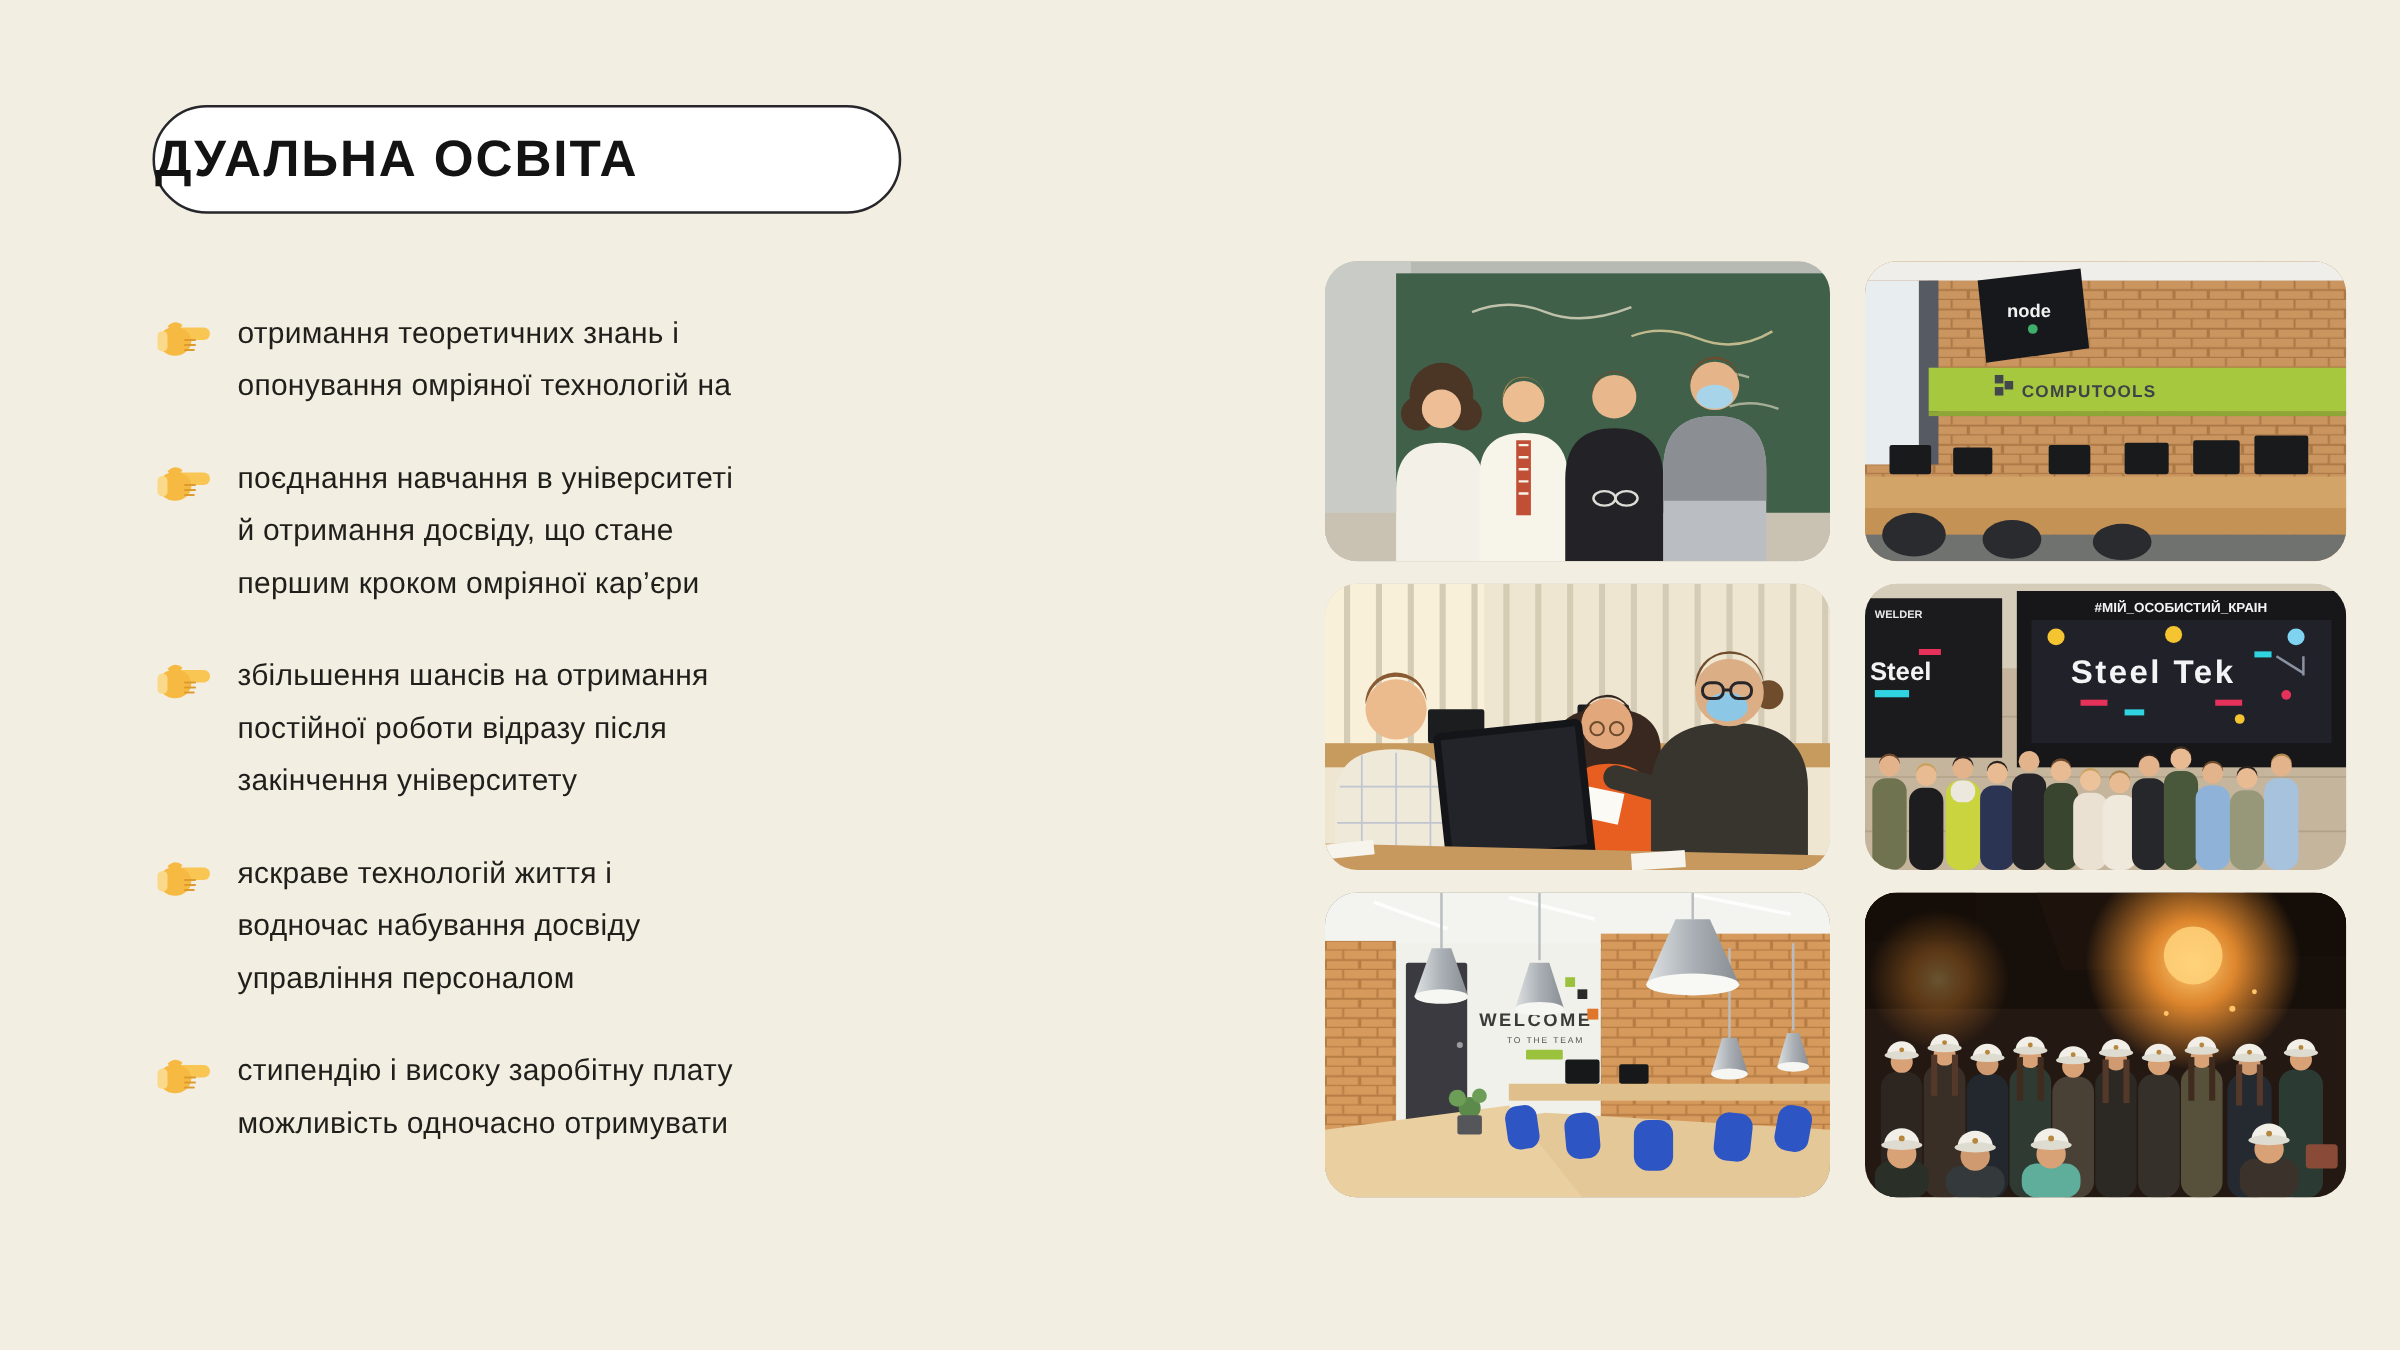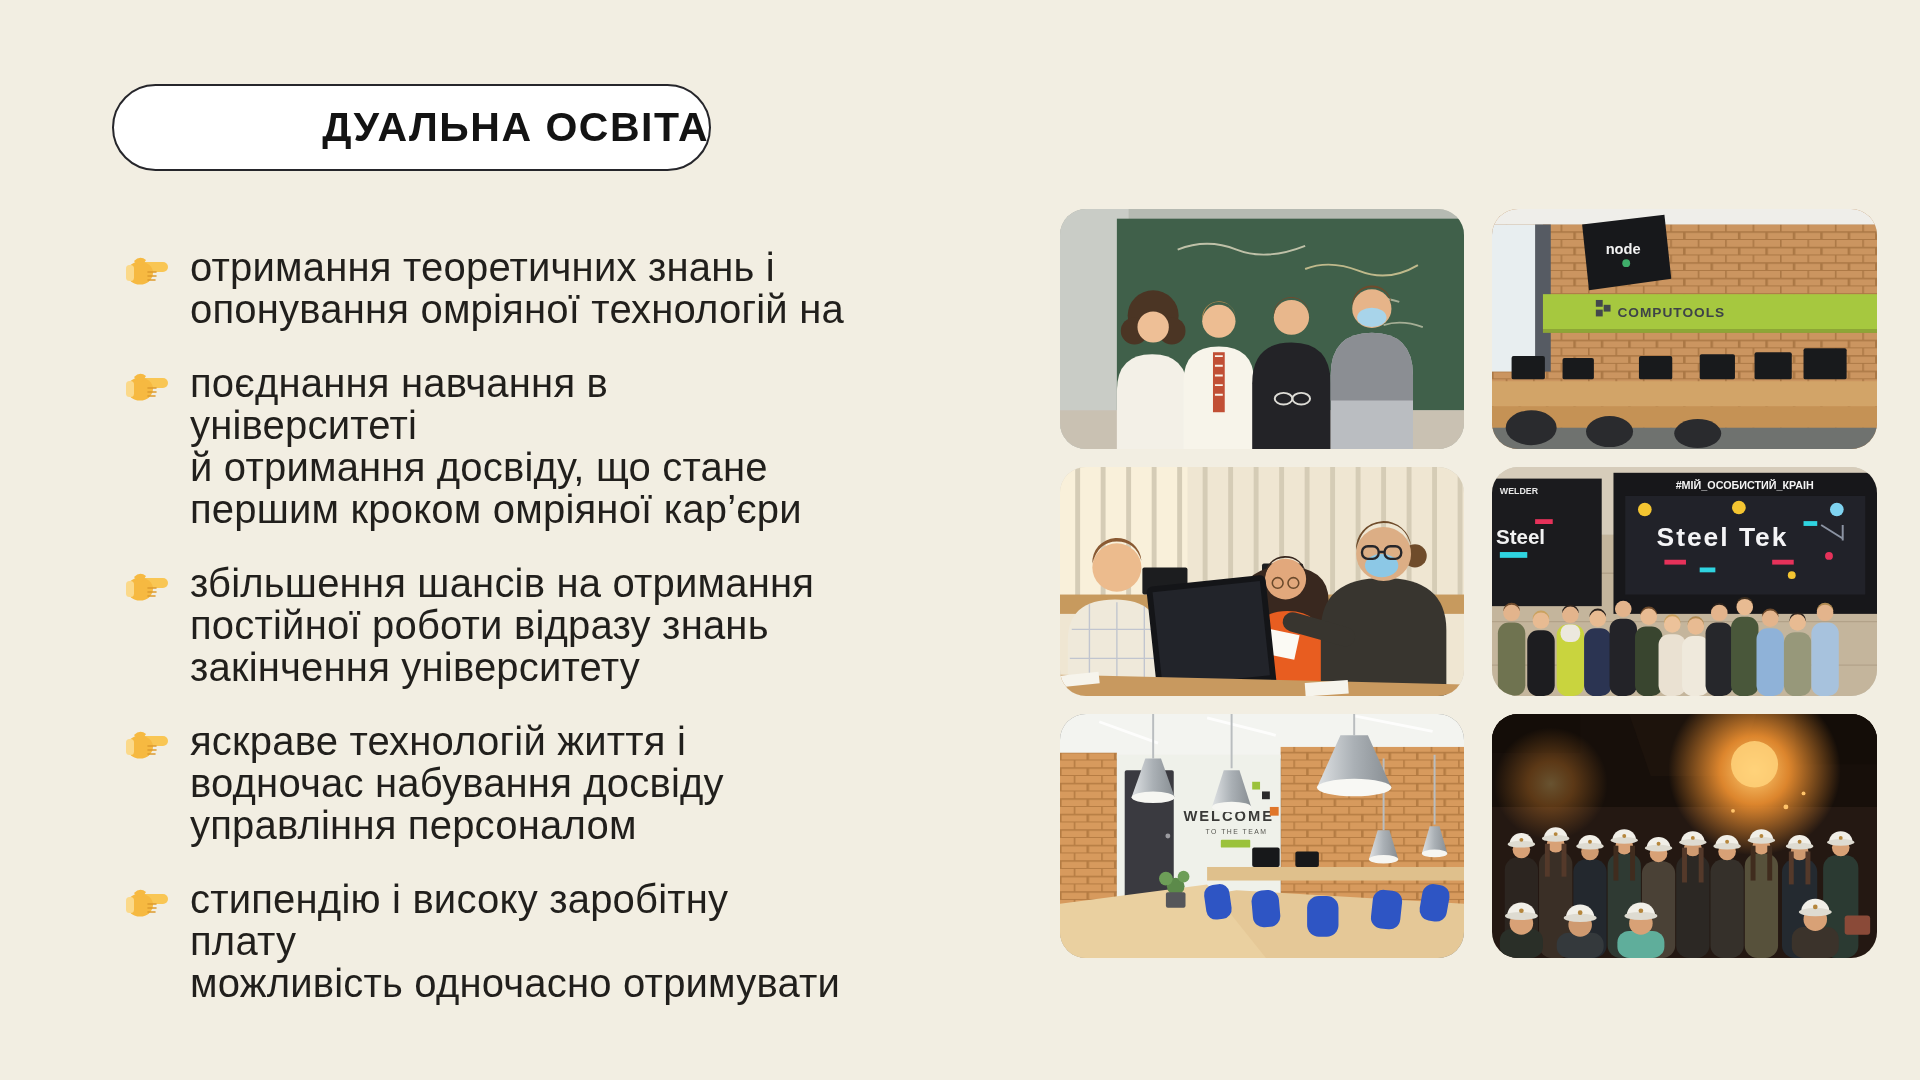--- a/index.html
+++ b/index.html
@@ -3,34 +3,34 @@
 <meta charset="utf-8">
 <style>
   html,body{margin:0;padding:0}
   body{
     width:1920px;height:1080px;position:relative;overflow:hidden;
     background:#f2eee2;
     font-family:"Liberation Sans",sans-serif;
     color:#201e1b;
   }
   .title-pill{
-    position:absolute;left:112px;top:84px;width:595px;height:83px;
+    position:absolute;left:122px;top:84px;width:595px;height:83px;
     background:#ffffff;border:2px solid #26262b;border-radius:44px;
-    display:flex;align-items:center;justify-content:flex-end;
+    display:flex;align-items:center;justify-content:flex-start;
   }
   .title-pill span{
     font-size:41px;font-weight:bold;letter-spacing:1.5px;color:#131313;
   }
   .bullets{
     position:absolute;left:124px;top:246px;width:720px;
     display:flex;flex-direction:column;gap:32px;
   }
   .bullet{display:flex;align-items:flex-start;gap:20px}
   .bullet-icon{flex:0 0 46px;width:46px;height:46px;margin-top:0}
-  .bullet-text{font-size:40px;line-height:42px;font-weight:500;letter-spacing:.2px;color:#211f1c}
+  .bullet-text{font-size:24px;line-height:42px;font-weight:500;letter-spacing:.2px;color:#211f1c}
   .photo-grid{
     position:absolute;left:1056px;top:205px;
     display:grid;grid-template-columns:412px 393px;grid-template-rows:248px 237px 252px;
     column-gap:20px;row-gap:10px;
   }
   .photo{border-radius:26px;overflow:hidden;background:#cfcabc;margin:4px}
   .photo svg{display:block;width:100%;height:100%}
   svg text{font-family:"Liberation Sans",sans-serif}
 </style>
 </head>
@@ -74,21 +74,21 @@
   <div class="bullet">
     <svg class="bullet-icon" viewBox="0 0 46 46" aria-hidden="true">
       <rect x="16" y="16" width="28" height="10" rx="5" fill="#f9c654"></rect>
       <ellipse cx="16" cy="27" rx="13" ry="11.5" fill="#f6b941"></ellipse>
       <rect x="2" y="19" width="8" height="16" rx="3.5" fill="#fbd98a"></rect>
       <path d="M10 15 q6 -6 12 -1 l-4 6 q-6 -2 -8 -5z" fill="#f6b941"></path>
       <path d="M24 26 h8 M24 30 h8 M24 34 h7" stroke="#dd9b2e" stroke-width="1.6" fill="none" stroke-linecap="round"></path>
     </svg>
     <div class="bullet-text">
       <div>збільшення шансів на отримання</div>
-      <div>постійної роботи відразу знань</div>
+      <div>постійної роботи відразу після</div>
       <div>закінчення університету</div>
     </div>
   </div>
 
   <div class="bullet">
     <svg class="bullet-icon" viewBox="0 0 46 46" aria-hidden="true">
       <rect x="16" y="16" width="28" height="10" rx="5" fill="#f9c654"></rect>
       <ellipse cx="16" cy="27" rx="13" ry="11.5" fill="#f6b941"></ellipse>
       <rect x="2" y="19" width="8" height="16" rx="3.5" fill="#fbd98a"></rect>
       <path d="M10 15 q6 -6 12 -1 l-4 6 q-6 -2 -8 -5z" fill="#f6b941"></path>

